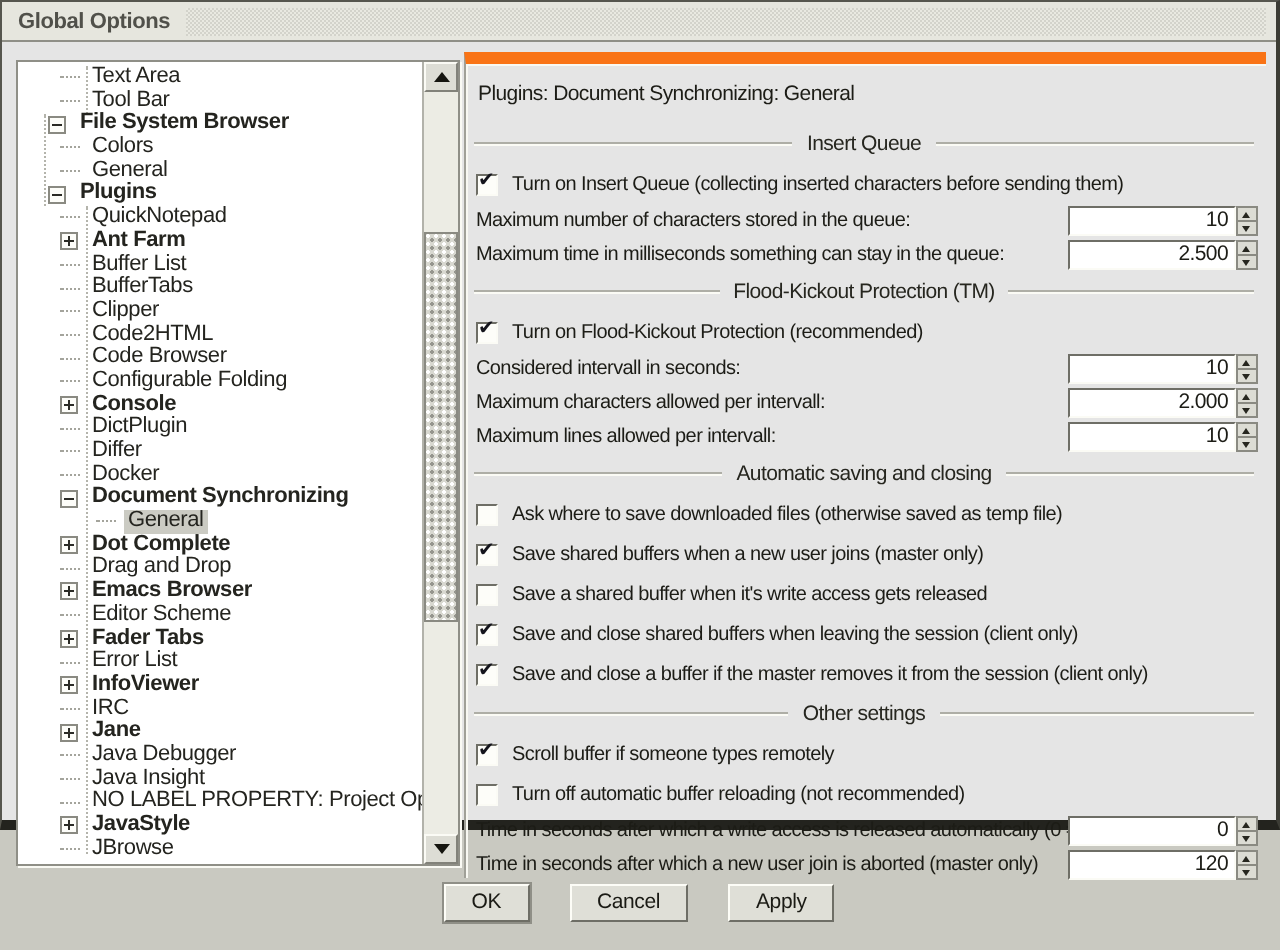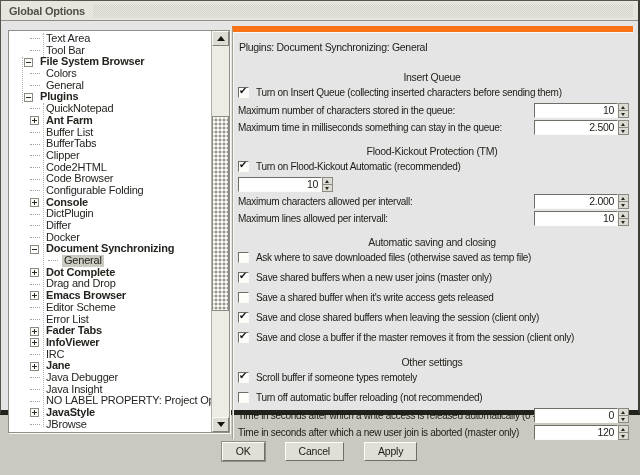--- a/index.html
+++ b/index.html
@@ -89,21 +89,21 @@
   }
 
   
   .right-panel {
     position:absolute; left:231px; top:25px; width:401px; height:413px;
     border-top:6px solid #f97316; border-left:1px solid #a0a098;
     box-shadow:inset 1px 1px 0 #f8f8f2;
     font-size:10px; letter-spacing:-0.3px; color:#1c1c16;
   }
   .breadcrumb { height:30px; padding:9px 0 0 6px; font-size:10.5px; }
-  .sec-title-row { height:20px; display:flex; align-items:center; gap:7px; padding:0 6px 0 4px;flex-direction:column; }
+  .sec-title-row { height:20px; display:flex; align-items:center; gap:7px; padding:0 6px 0 4px; }
   .sec-line { flex:1; height:2px; border-top:1px solid #aeaea6; border-bottom:1px solid #fbfbf5; }
   .sec-title { font-size:10.5px; color:#26261f; }
   .row { display:flex; align-items:center; padding-left:5px; padding-right:4px; }
   .cb-row { height:20px; gap:7px; }
   .checkbox {
     position:relative; flex:none; width:11px; height:11px; background:#fdfdf9;
     border:1px solid; border-color:#6e6e66 #fbfbf5 #fbfbf5 #6e6e66;
   }
   .check { position:absolute; left:0; top:-3px; font-size:10px; font-weight:bold; color:#14141c; }
   .sp-row { height:17px; }
@@ -267,29 +267,29 @@
           <div class="tree-item lvl2 bold">
     <span class="expander plus"></span>
 
     <span class="t-label">Emacs Browser</span>
   </div>
           <div class="tree-item lvl2">
 
     <span class="dash"></span>
     <span class="t-label">Editor Scheme</span>
   </div>
+          <div class="tree-item lvl2 bold">
+    <span class="expander plus"></span>
+
+    <span class="t-label">Fader Tabs</span>
+  </div>
           <div class="tree-item lvl2">
 
     <span class="dash"></span>
     <span class="t-label">Error List</span>
-  </div>
-          <div class="tree-item lvl2 bold">
-    <span class="expander plus"></span>
-
-    <span class="t-label">Fader Tabs</span>
   </div>
           <div class="tree-item lvl2 bold">
     <span class="expander plus"></span>
 
     <span class="t-label">InfoViewer</span>
   </div>
           <div class="tree-item lvl2">
 
     <span class="dash"></span>
     <span class="t-label">IRC</span>
@@ -379,23 +379,24 @@
     <div class="sec-title-row">
       <span class="sec-line"></span>
       <span class="sec-title">Flood-Kickout Protection (TM)</span>
       <span class="sec-line"></span>
     </div>
     <div class="sec-rows">
             <div class="row cb-row">
     <span class="checkbox">
       <span class="check">✔</span>
     </span>
-    <span class="row-label">Turn on Flood-Kickout Automatic (recommended)</span>
-  </div>
-            <div class="row sp-row">
+    <span class="row-label">Turn on Flood-Kickout Protection (recommended)</span>
+  </div>
+            <div class="row sp-row">
+    <span class="row-label">Considered intervall in seconds:</span>
     <span class="spinner">
       <span class="sp-field">10</span>
       <span class="sp-btns">
         <span class="sp-up"></span>
         <span class="sp-down"></span>
       </span>
     </span>
   </div>
             <div class="row sp-row">
     <span class="row-label">Maximum characters allowed per intervall:</span>

